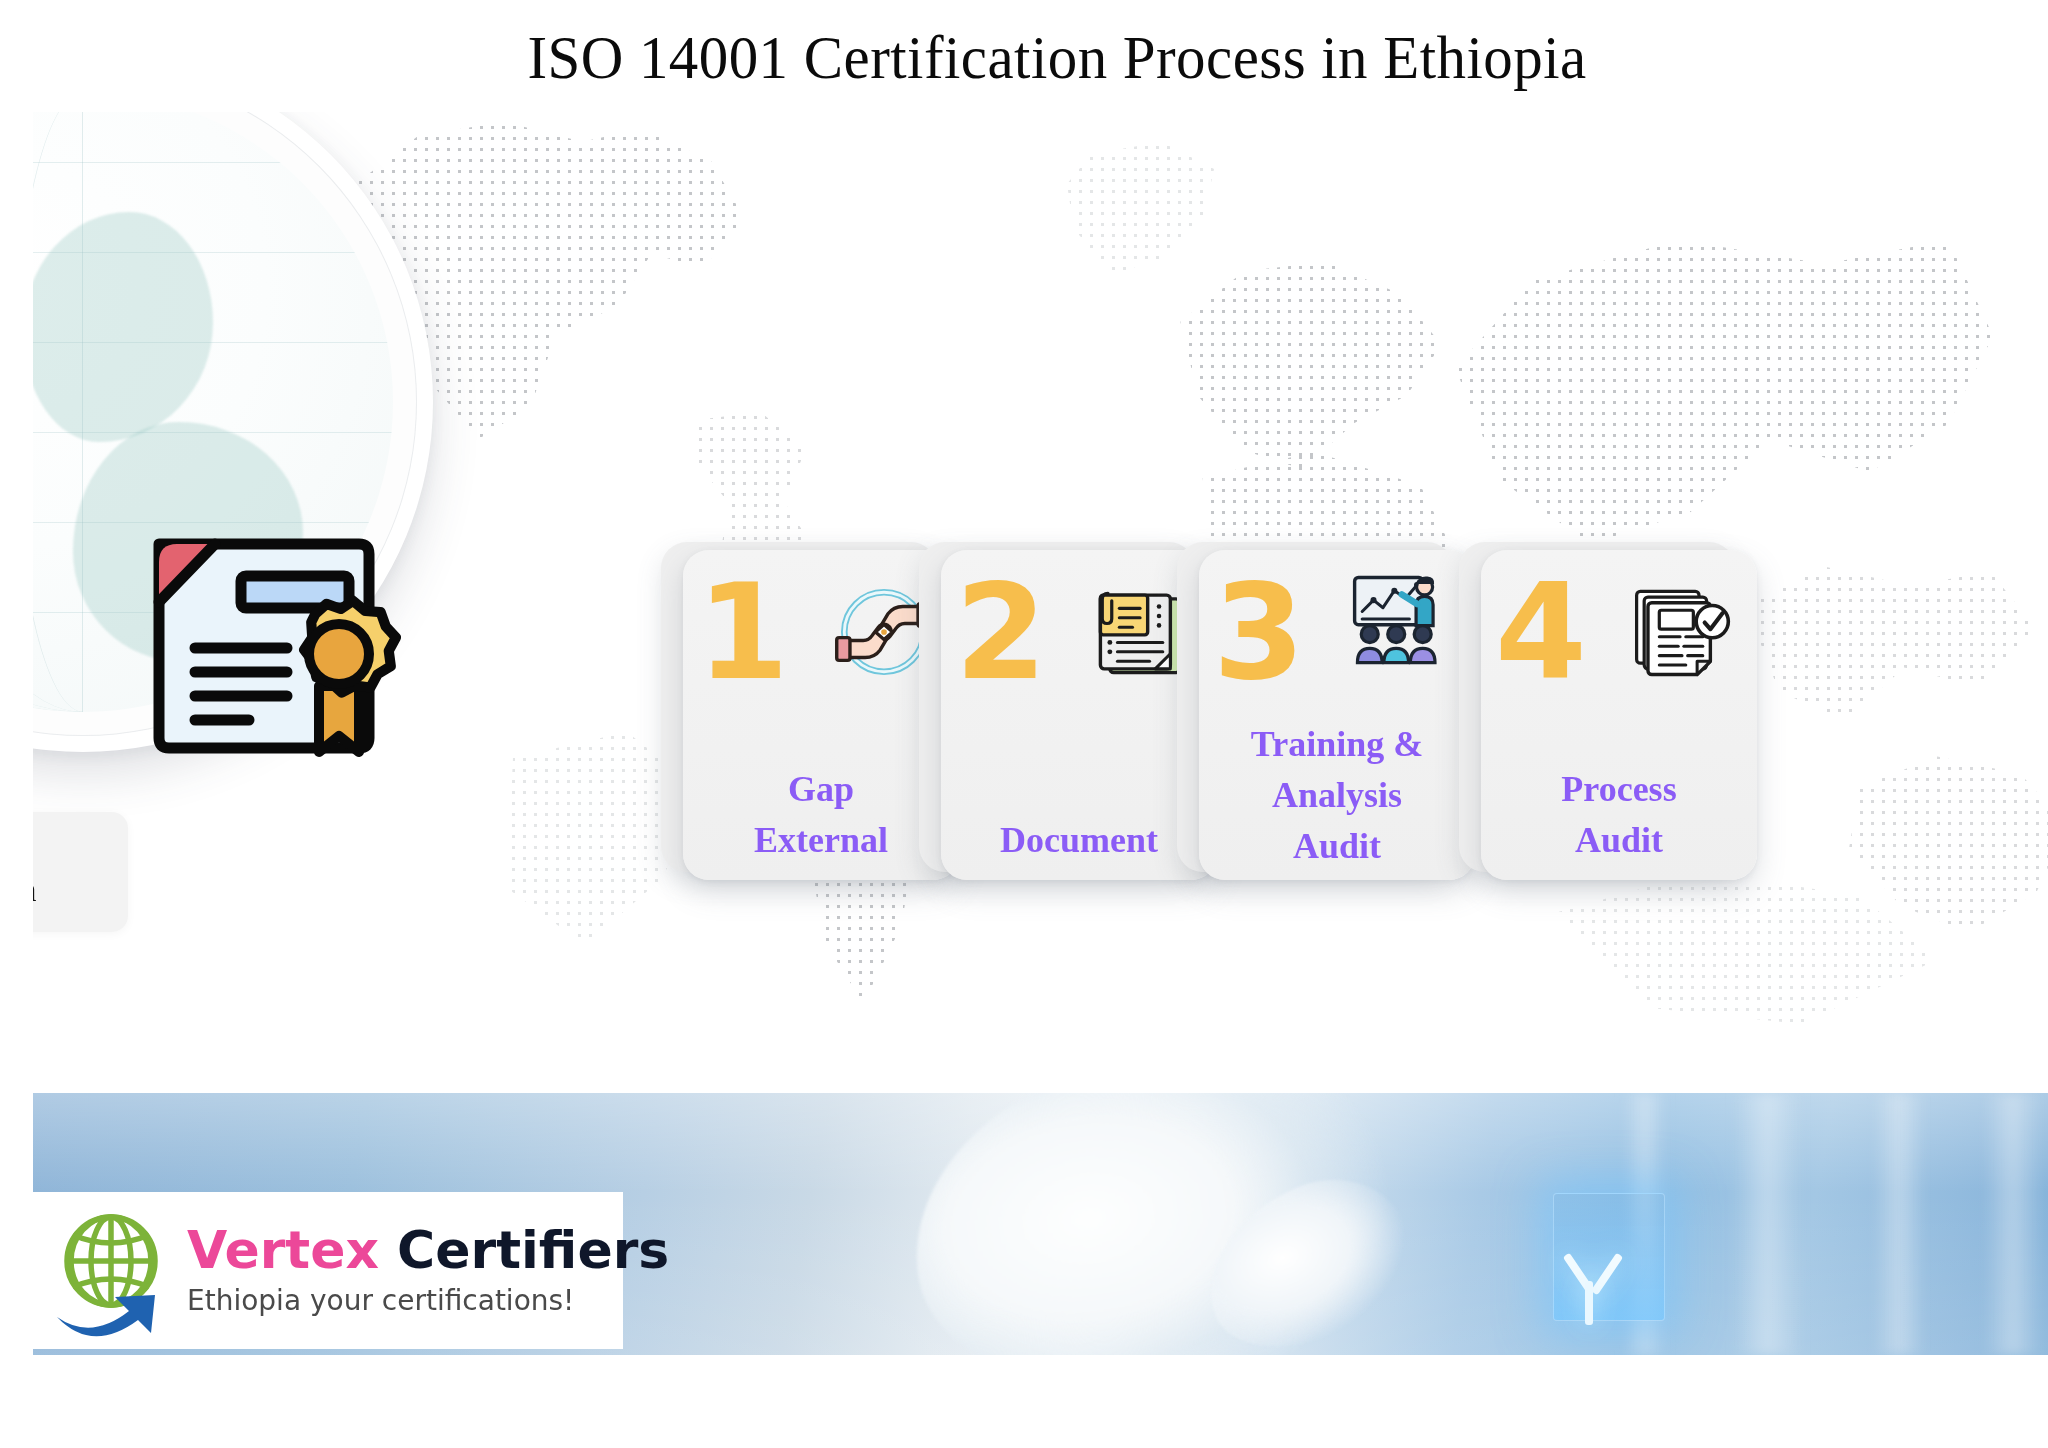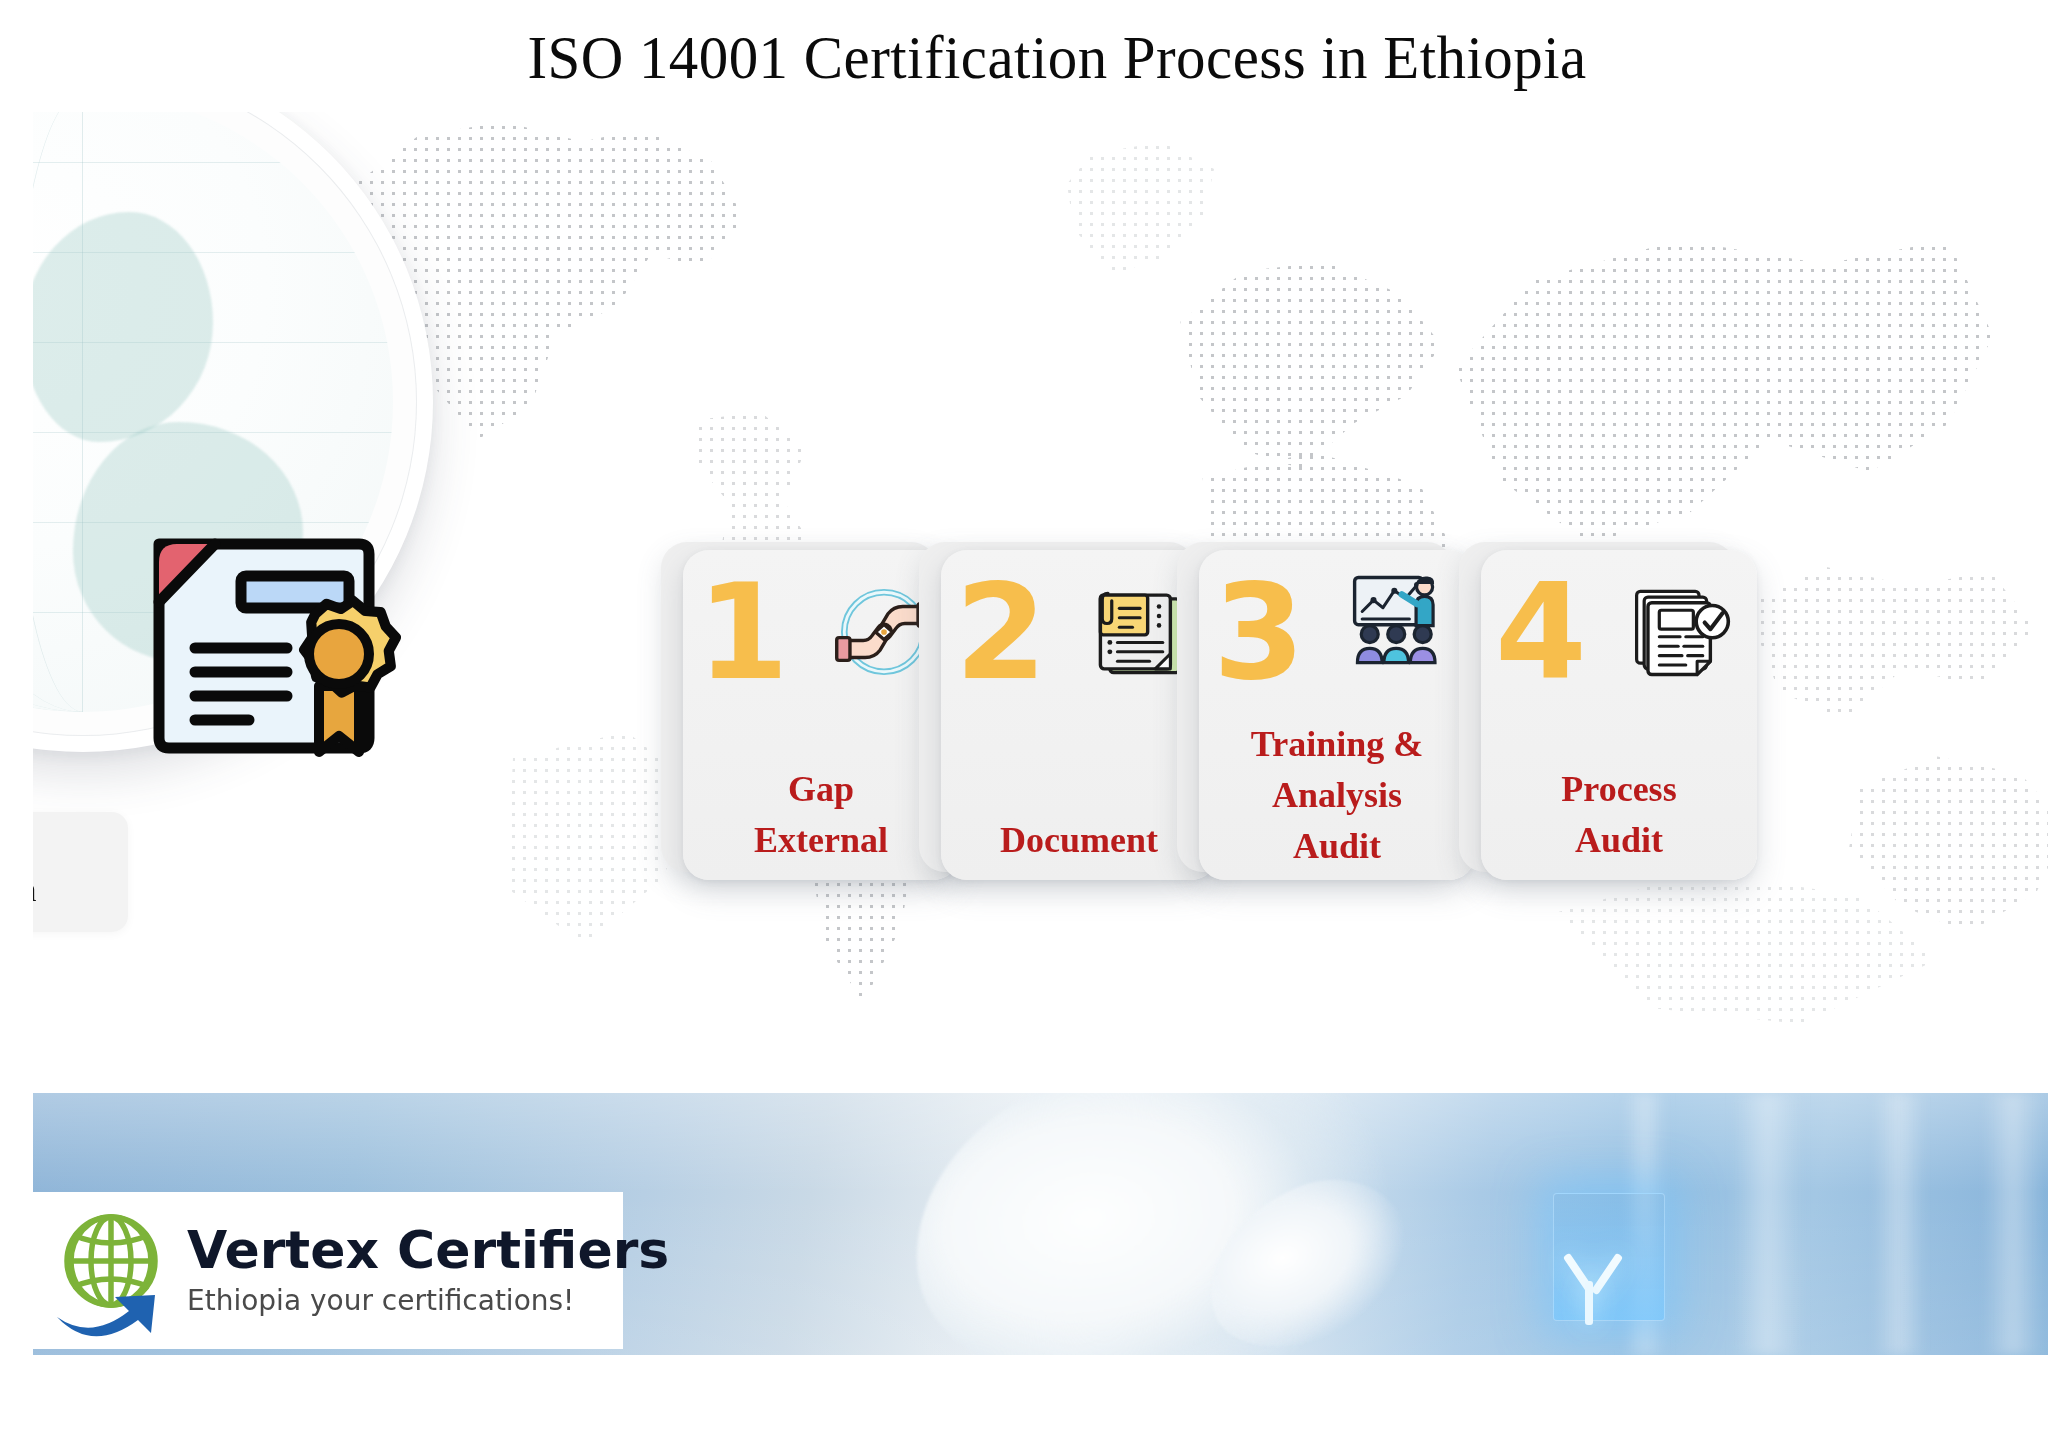--- a/index.html
+++ b/index.html
@@ -223,21 +223,21 @@
   .step .caption {
     position: absolute;
     left: 6px;
     right: 6px;
     bottom: 14px;
     text-align: center;
     font-family: "Liberation Serif", "DejaVu Serif", serif;
     font-weight: 700;
     font-size: 36px;
     line-height: 1.42;
-    color: #b91c1c;
+    color: #8b5cf6;
   }
   .step.three .caption { bottom: 8px; }
 
   
   #banner {
     position: absolute;
     left: 0;
     top: 1093px;
     width: 2048px;
     height: 262px;
@@ -349,21 +349,21 @@
   }
   #logo-globe { width: 132px; height: 132px; flex: 0 0 132px; }
   #logo-text { margin-left: 6px; }
   #logo-wordmark {
     font-family: "DejaVu Sans", "Liberation Sans", sans-serif;
     font-size: 52px;
     font-weight: 700;
     line-height: 1;
     white-space: nowrap;
   }
-  #logo-wordmark .w1 { color: #0f172a; }
+  #logo-wordmark .w1 { color: #ec4899; }
   #logo-wordmark .w2 { color: #0f172a; }
   #logo-tagline {
     margin-top: 8px;
     font-family: "DejaVu Sans", "Liberation Sans", sans-serif;
     font-size: 28px;
     font-weight: 400;
     color: #4a4a4a;
     white-space: nowrap;
   }
 

